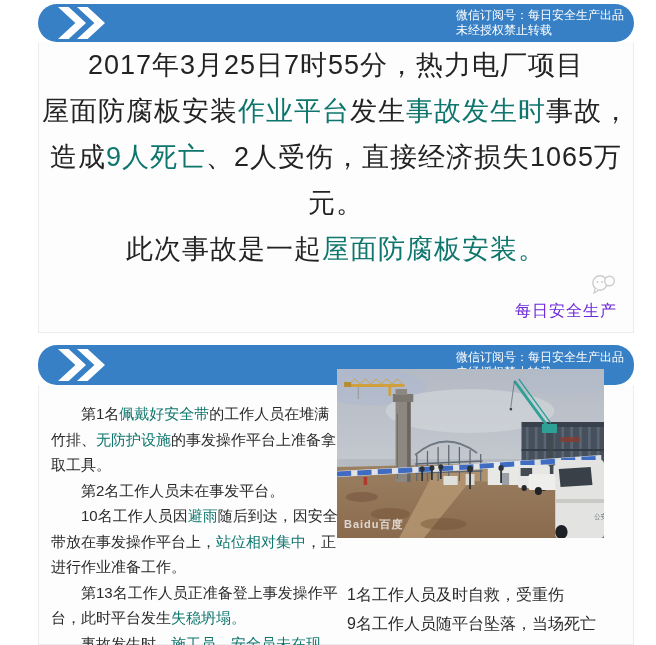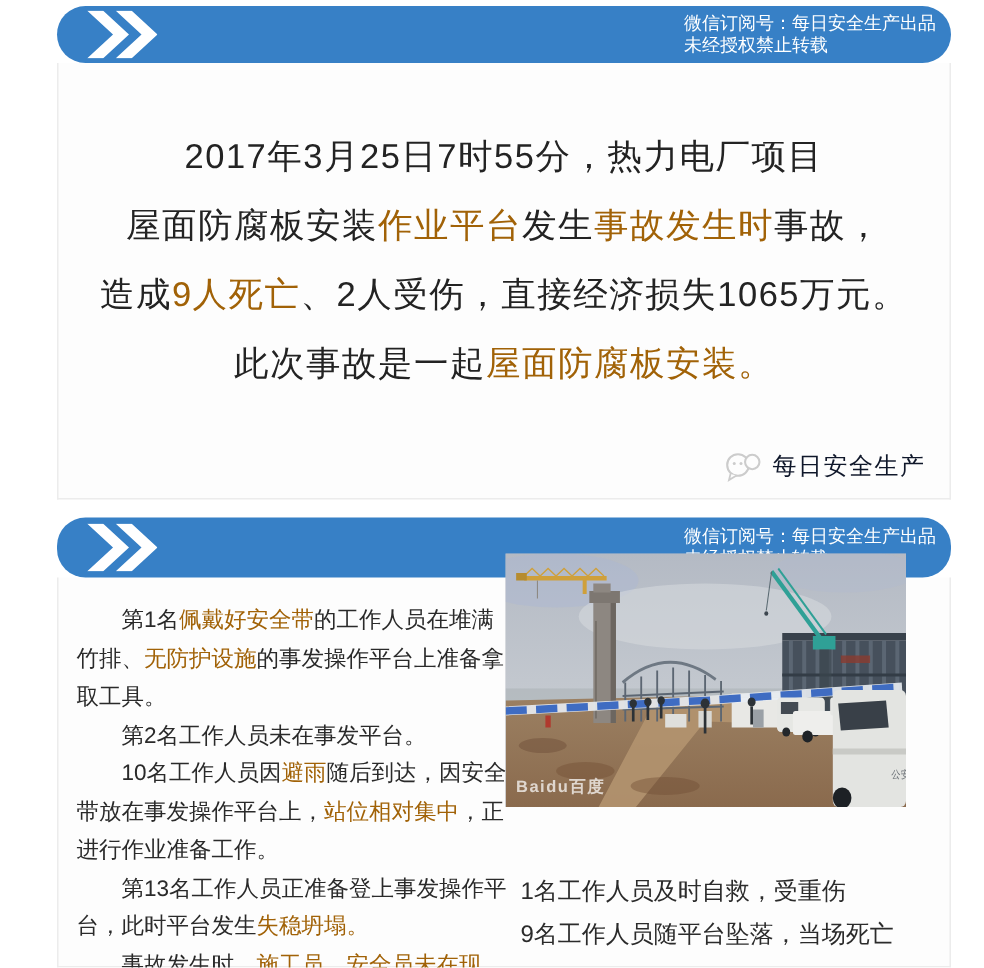--- a/index.html
+++ b/index.html
@@ -28,27 +28,27 @@
   .credit{color:#ffffff;font-size:12px;line-height:15px;text-align:left;white-space:nowrap;}
 
   
   .sbody{
     position:absolute;left:0;right:0;top:38px;bottom:0;
     background:#fdfdfd;border:1px solid #ececec;border-top:none;box-sizing:border-box;
   }
   #slide2 .sbody{top:40px;}
 
   
-  .headline{padding-top:39px;text-align:center;font-size:23px;line-height:46px;
+  .headline{text-align:center;font-size:27px;line-height:46px;
     letter-spacing:1px;color:#232323;font-weight:500;}
-  .red{color:#a16207;}
-
-  
-  .wm{position:absolute;right:16px;bottom:10px;display:flex;align-items:center;gap:6px;
-    color:#0f172a;font-size:16px;letter-spacing:1px;}
+  .red{color:#0f766e;}
+
+  
+  .wm{position:absolute;right:16px;bottom:10px;display:flex;align-items:flex-end;gap:6px;
+    color:#6d28d9;font-size:16px;letter-spacing:1px;flex-direction:column;}
   .wm svg{display:block;}
 
   
   .paras{position:absolute;left:12px;top:16px;width:288px;font-size:15px;line-height:25.5px;color:#2a2a2a;}
   .paras p{margin:0;text-indent:2em;}
 
   
   .photo{position:absolute;left:299px;top:24px;width:267px;height:169px;margin:0;z-index:2;
     background:#b9bec5;overflow:hidden;}
   .photo svg{display:block;width:100%;height:100%;}

